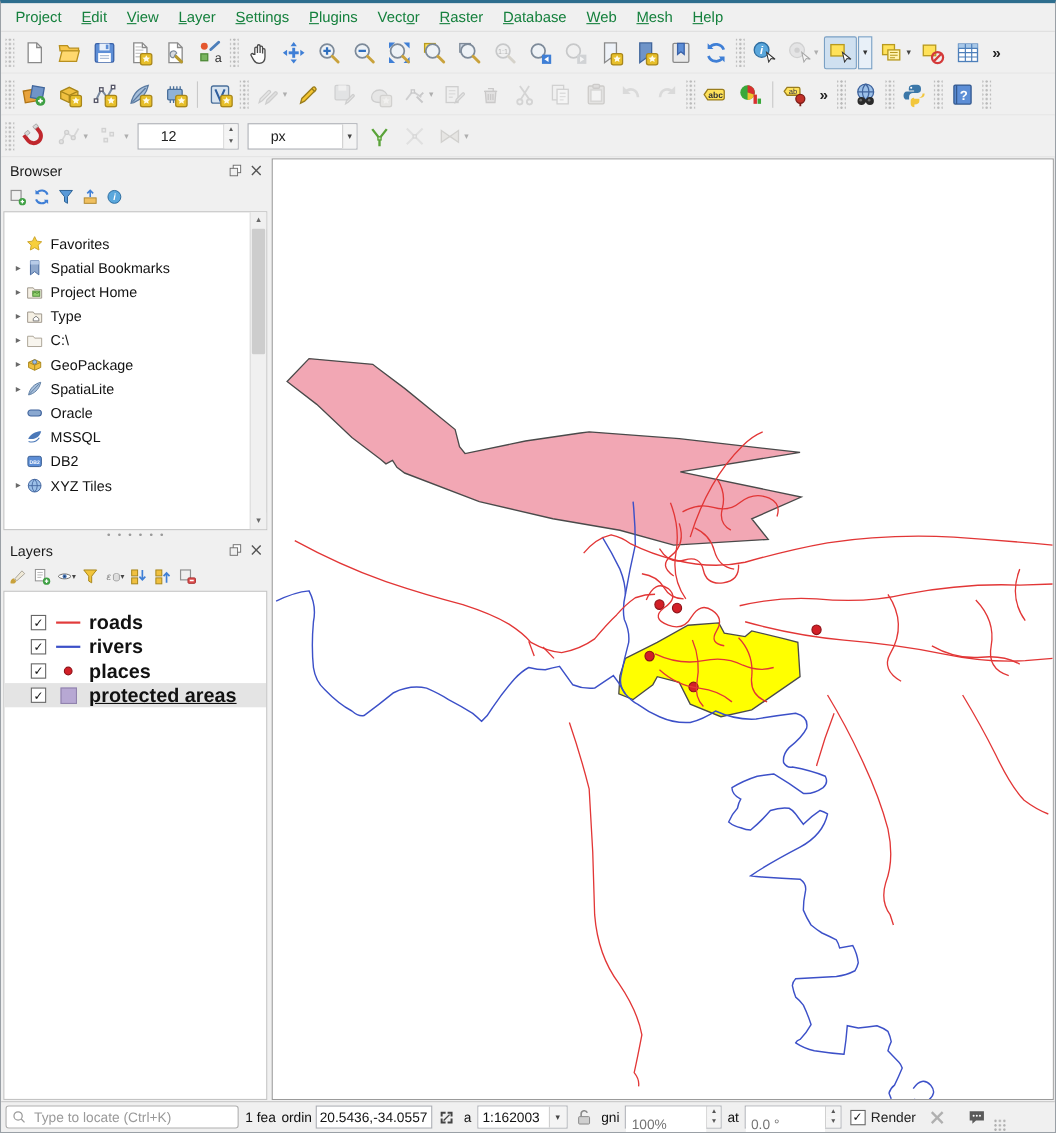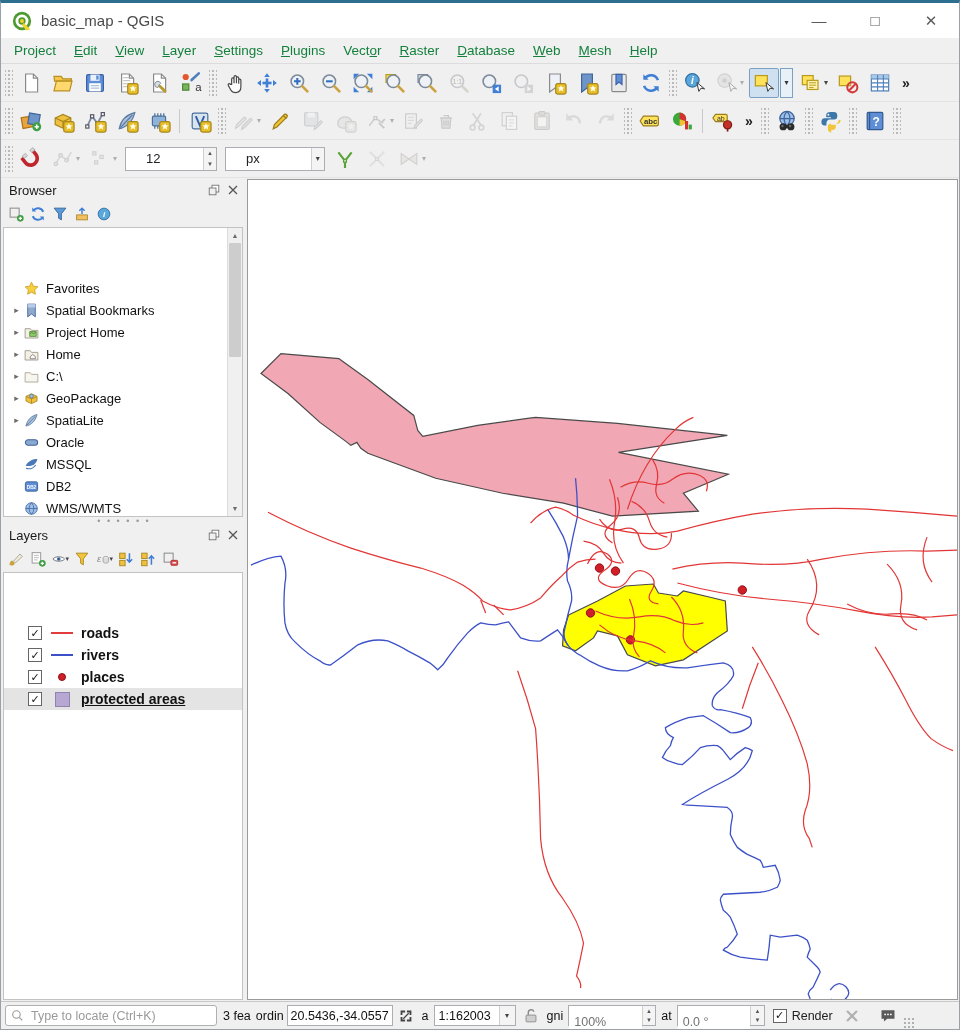--- a/index.html
+++ b/index.html
@@ -43,38 +43,38 @@
   .dock{width:244px;background:#f0f0f0;display:flex;flex-direction:column;padding:1px 0 1px 2px;flex:0 0 auto;}
   .panel{display:flex;flex-direction:column;min-height:0;}
   .panel-title{height:22px;display:flex;align-items:center;padding:0 4px 0 6px;font-size:13px;color:#1a1a1a;}
   .panel-title .ptxt{flex:1;}
   .pt-btn{width:16px;height:16px;margin-left:3px;}
   .panel-tools{height:26px;display:flex;align-items:center;padding-left:2px;}
   .panel-tools .ptool{width:22px;height:22px;padding:2px;display:flex;align-items:center;}
   .panel-tools .ic{width:18px;height:18px;}
   .panel-tools .dd{font-size:7px;color:#444;margin-left:-1px;}
   .panel-body{flex:1;background:#fff;border:1px solid #c3c3c3;display:flex;min-height:0;margin-right:2px;}
-  .tree{flex:1;padding-top:17px;overflow:hidden;margin-top:32px;}
+  .tree{flex:1;padding-top:17px;overflow:hidden;}
   .tree-row{height:22px;display:flex;align-items:center;padding-left:6px;}
   .tree-row .exp{width:13px;font-size:9px;color:#6a6a6a;text-align:center;}
   .tree-row .ic{width:17px;height:17px;margin-right:6px;flex:0 0 auto;}
   .tree-row .lbl{font-size:13px;color:#111;white-space:nowrap;}
   .vscroll{width:15px;background:#f0f0f0;border-left:1px solid #dcdcdc;display:flex;flex-direction:column;}
   .vs-arrow{height:15px;display:flex;align-items:center;justify-content:center;font-size:7px;color:#6a6a6a;background:#f0f0f0;}
   .vs-track{flex:1;position:relative;}
   .vs-thumb{position:absolute;left:1px;right:1px;top:0;height:44%;background:#cdcdcd;border-radius:1px;}
   .dock-splitter{height:7px;display:flex;align-items:center;justify-content:center;color:#9a9a9a;font-size:9px;letter-spacing:2px;flex:0 0 auto;}
   .layer-row{height:22px;display:flex;align-items:center;padding-left:24px;}
   .layer-row.selected{background:#e4e4e4;}
   .cb{width:14px;height:14px;background:#fff;border:1px solid #666;display:flex;align-items:center;justify-content:center;font-size:11px;color:#111;margin-right:8px;flex:0 0 auto;}
   .sym{width:24px;display:flex;align-items:center;justify-content:center;margin-right:7px;flex:0 0 auto;}
   .sym .line{width:22px;height:2px;}
   .sym .marker{width:8px;height:8px;border-radius:50%;}
   .sym .fill{width:15px;height:15px;}
-  .layer-lbl{font-weight:bold;font-size:14px;color:#111;}
+  .layer-lbl{font-weight:bold;font-size:18px;color:#111;}
   .layer-lbl.und{text-decoration:underline;}
   .layers-panel{flex:1;}
   
   .canvas-wrap{flex:1;background:#fff;border:1px solid #9a9a9a;margin:1px 1px 1px 2px;min-width:0;position:relative;}
   .canvas-wrap svg{display:block;width:100%;height:100%;}
   
   .statusbar{height:28px;background:#f0f0f0;border-top:1px solid #c8c8c8;display:flex;align-items:center;padding:0 4px;flex:0 0 auto;white-space:nowrap;}
   .locate{width:212px;height:21px;border:1px solid #b0b0b0;border-radius:3px;background:#fff;display:flex;align-items:center;padding:0 4px;margin-right:6px;}
   .locate .ic{width:15px;height:15px;margin-right:4px;flex:0 0 auto;}
   .locate input{border:0;outline:0;width:100%;font:12.5px "Liberation Sans",sans-serif;color:#0369a1;background:transparent;}
@@ -91,34 +91,20 @@
   .sb-spin .ud{width:16px;}
   .render-wrap{display:flex;align-items:center;margin:0 6px;}
   .render-wrap .cb{margin-right:5px;}
   .grip{width:12px;height:12px;margin-left:2px;align-self:flex-end;background-image:radial-gradient(circle,#b0b0b0 1px,transparent 1.2px);background-size:4px 4px;}
 </style>
 </head>
 <body>
 
 <div class="window">
 
-  <div class="titlebar">
-    <span class="app-icon"><svg viewBox="0 0 20 20" width="100%" height="100%">
-          <circle cx="10" cy="10" r="8.3" fill="#4d9a2f"></circle>
-          <circle cx="10" cy="10" r="4.6" fill="none" stroke="#fff" stroke-width="2.6"></circle>
-          <path d="M11.5 11.5l6 6-3.4 1.2-4-4.6z" fill="#f2d32a"></path>
-          <circle cx="10" cy="10" r="1.8" fill="#f2d32a"></circle>
-        </svg></span>
-    <span class="title">basic_map - QGIS</span>
-    <div class="win-controls" id="win-controls">
-        <div class="win-btn">—</div>
-        <div class="win-btn">□</div>
-        <div class="win-btn">✕</div>
-      </div>
-  </div>
 
   <div class="menubar" id="menubar">
       <span class="menu-item">Pro<u>j</u>ect</span>
       <span class="menu-item"><u>E</u>dit</span>
       <span class="menu-item"><u>V</u>iew</span>
       <span class="menu-item"><u>L</u>ayer</span>
       <span class="menu-item"><u>S</u>ettings</span>
       <span class="menu-item"><u>P</u>lugins</span>
       <span class="menu-item">Vect<u>o</u>r</span>
       <span class="menu-item"><u>R</u>aster</span>
@@ -647,21 +633,21 @@
                     <path d="M8 11.5l2.3-1.5 2.2 1.5 3-1.8" stroke="#4f8a38" fill="none"></path>
                   </svg></span>
                 <span class="lbl">Project Home</span>
               </div>
               <div class="tree-row">
                 <span class="exp">▸</span>
                 <span class="ic"><svg viewBox="0 0 20 20" width="100%" height="100%">
                     <path d="M2.5 5.5h6l1.5 2h7.5v9h-15z" fill="#f5f0e4" stroke="#9a9488"></path>
                     <path d="M8.5 12.5l3-2.5 3 2.5V15h-6z" fill="#fff" stroke="#777"></path>
                   </svg></span>
-                <span class="lbl">Home</span>
+                <span class="lbl">Type</span>
               </div>
               <div class="tree-row">
                 <span class="exp">▸</span>
                 <span class="ic"><svg viewBox="0 0 20 20" width="100%" height="100%">
                     <path d="M2.5 5.5h6l1.5 2h7.5v9h-15z" fill="#f8f5ee" stroke="#a8a193"></path>
                   </svg></span>
                 <span class="lbl">C:\</span>
               </div>
               <div class="tree-row">
                 <span class="exp">▸</span>
@@ -695,28 +681,20 @@
                   </svg></span>
                 <span class="lbl">MSSQL</span>
               </div>
               <div class="tree-row">
                 <span class="exp"></span>
                 <span class="ic"><svg viewBox="0 0 20 20" width="100%" height="100%">
                     <rect x="2.8" y="4.5" width="14.4" height="11" rx="2" fill="#5d8ed6" stroke="#33598f"></rect>
                     <text x="10" y="12.8" font-size="5.5" text-anchor="middle" fill="#fff" font-weight="bold">DB2</text>
                   </svg></span>
                 <span class="lbl">DB2</span>
-              </div>
-              <div class="tree-row">
-                <span class="exp"></span>
-                <span class="ic"><svg viewBox="0 0 20 20" width="100%" height="100%">
-                    <circle cx="10" cy="10" r="6.8" fill="#9cc0e8" stroke="#3f639c"></circle>
-                    <path d="M3.2 10h13.6M10 3.2a9.6 9.6 0 0 1 0 13.6M10 3.2a9.6 9.6 0 0 0 0 13.6" fill="none" stroke="#3f639c" stroke-width=".9"></path>
-                  </svg></span>
-                <span class="lbl">WMS/WMTS</span>
               </div>
               <div class="tree-row">
                 <span class="exp">▸</span>
                 <span class="ic"><svg viewBox="0 0 20 20" width="100%" height="100%">
                     <circle cx="10" cy="10" r="6.8" fill="#9cc0e8" stroke="#3f639c"></circle>
                     <path d="M3.2 10h13.6M10 3.2a9.6 9.6 0 0 1 0 13.6M10 3.2a9.6 9.6 0 0 0 0 13.6" fill="none" stroke="#3f639c" stroke-width=".9"></path>
                   </svg></span>
                 <span class="lbl">XYZ Tiles</span>
               </div>
             </div>
@@ -890,21 +868,21 @@
   </div>
 
   <div class="statusbar">
     <div class="locate">
       <span class="ic"><svg viewBox="0 0 20 20" width="100%" height="100%">
             <circle cx="8.6" cy="8.6" r="5" fill="none" stroke="#9a9a9a" stroke-width="1.5"></circle>
             <path d="M12.4 12.4l4 4" stroke="#9a9a9a" stroke-width="1.5"></path>
           </svg></span>
       <input placeholder="Type to locate (Ctrl+K)" style="">
     </div>
-    <span class="sb-msg">3 fea</span>
+    <span class="sb-msg">1 fea</span>
     <span class="sb-lbl">ordin</span>
     <input class="sb-input" style="width: 106px;" value="20.5436,-34.0557">
     <span class="sb-ic"><svg viewBox="0 0 20 20" width="100%" height="100%">
           <path d="M4 4h5v2H6v3H4zM16 4v5h-2V6h-3V4zM4 16v-5h2v3h3v2zM16 16h-5v-2h3v-3h2z" fill="#444"></path>
           <path d="M7 13L13 7" stroke="#444" stroke-width="1.4"></path>
         </svg></span>
     <span class="sb-lbl">a</span>
     <div class="sb-combo">
       <input value="1:162003" style="">
       <span class="arrow">▾</span>

